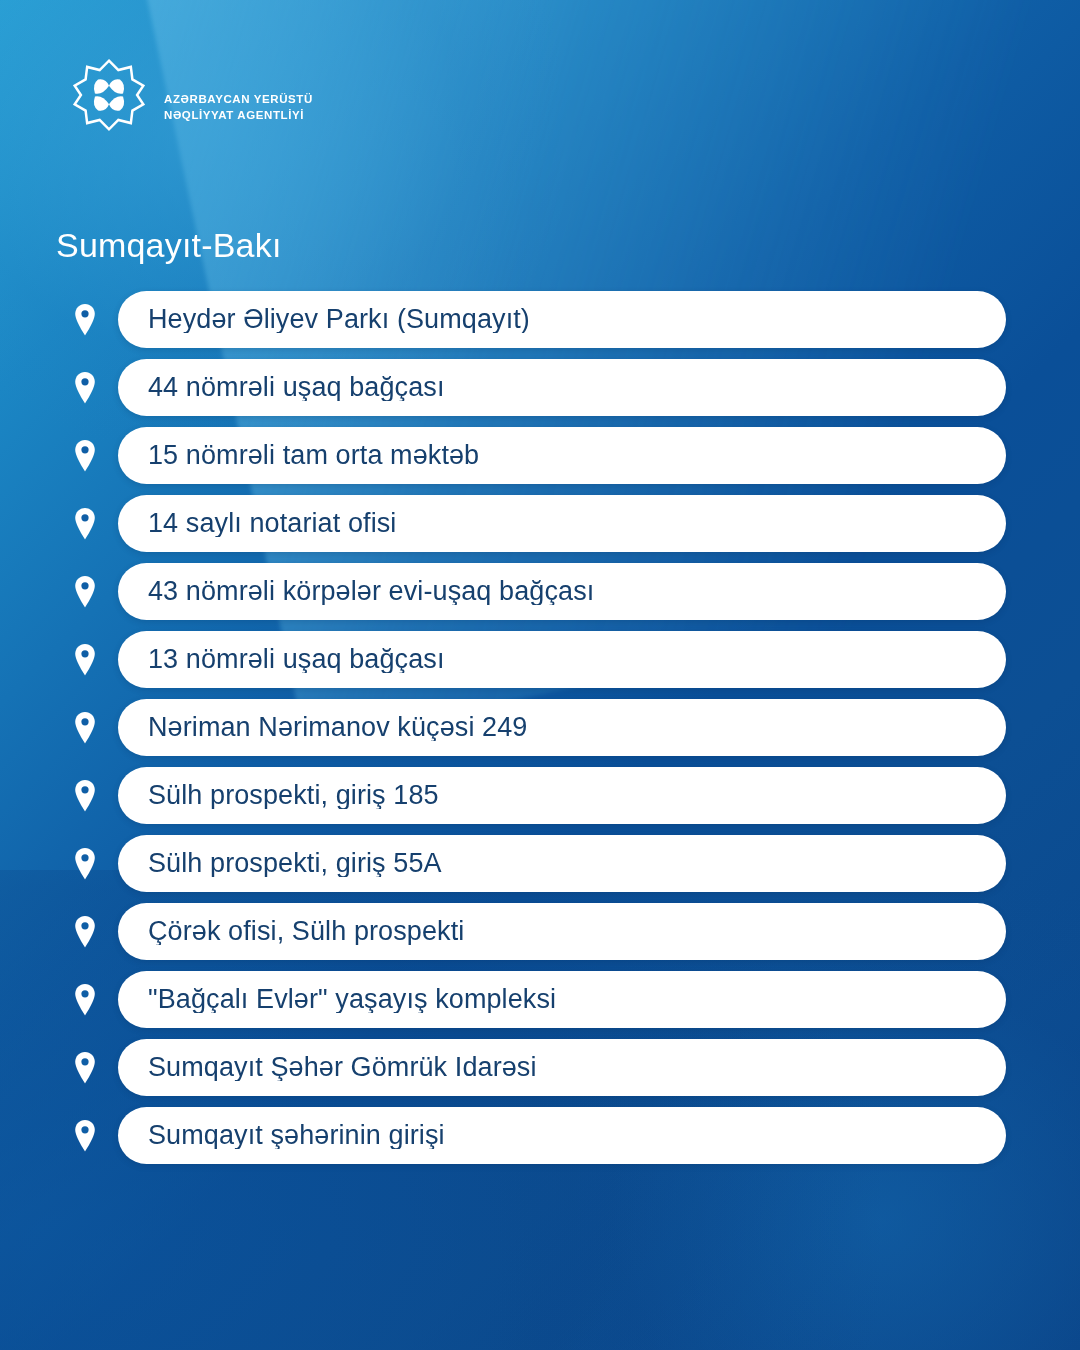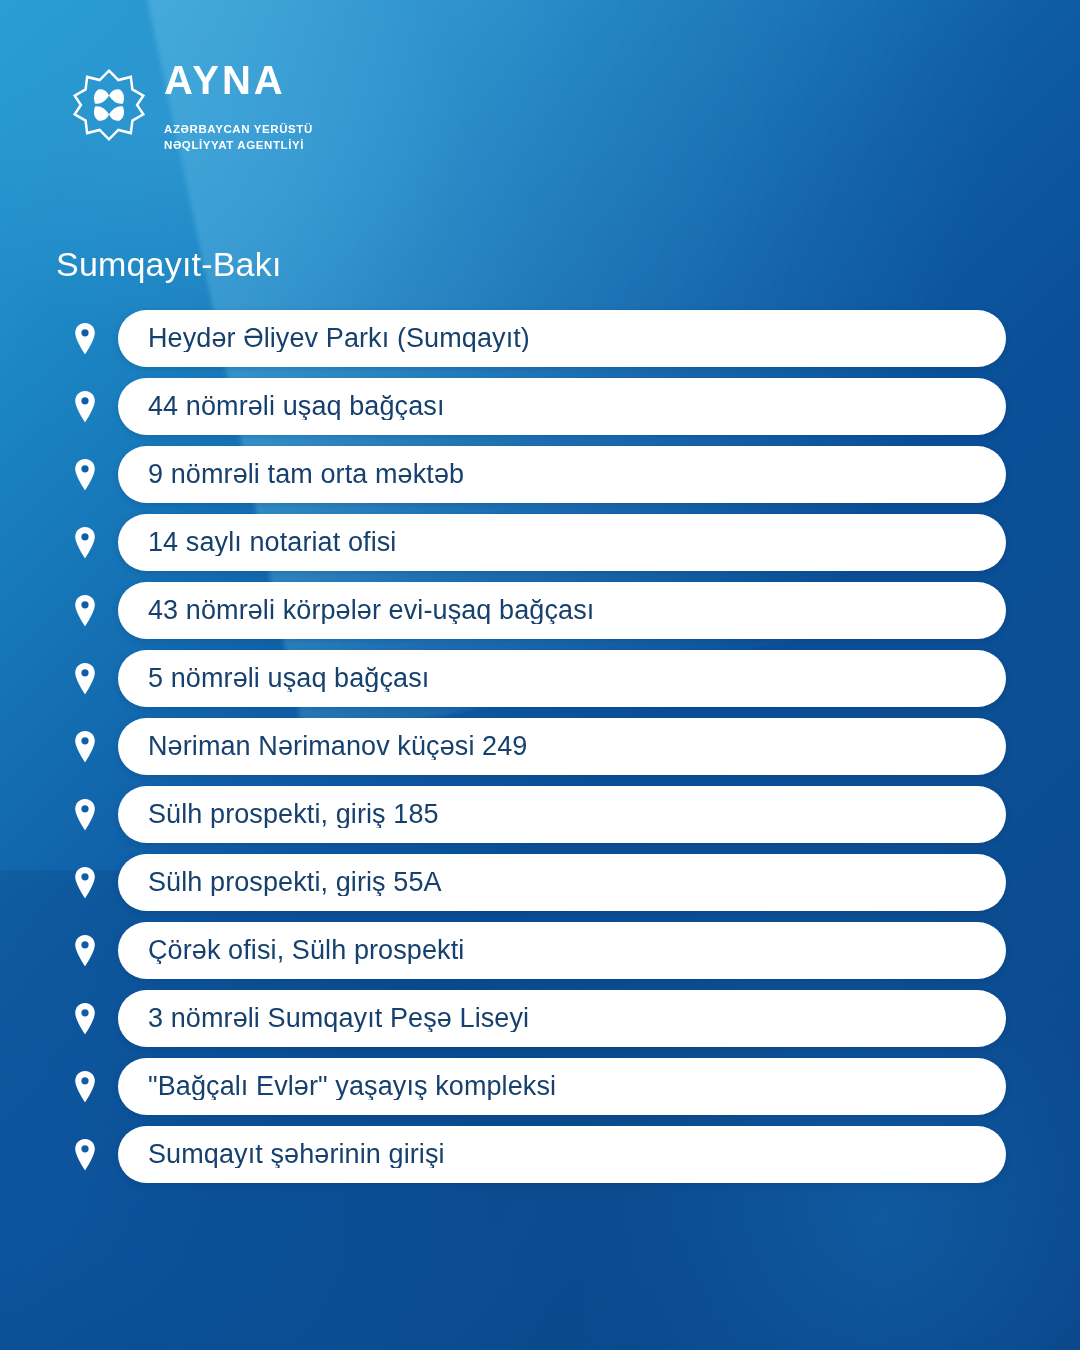--- a/index.html
+++ b/index.html
@@ -171,21 +171,20 @@
           </g>
           <g fill="#ffffff">
             <path d="M36 30 q10 -2 14 8 q-8 12 -18 10 q-4 -12 4 -18 Z"></path>
             <path d="M64 30 q-10 -2 -14 8 q8 12 18 10 q4 -12 -4 -18 Z"></path>
             <path d="M36 70 q10 2 14 -8 q-8 -12 -18 -10 q-4 12 4 18 Z"></path>
             <path d="M64 70 q-10 2 -14 -8 q8 -12 18 -10 q4 12 -4 18 Z"></path>
           </g>
         </svg>
       </div>
       <div class="brand-text">
-        <div class="brand-name">AYNA</div>
         <div class="brand-sub">AZƏRBAYCAN YERÜSTÜ
 NƏQLİYYAT AGENTLİYİ</div>
       </div>
     </div>
 
     <div class="route-title">Sumqayıt-Bakı</div>
 
     <ul class="stops">
 
       <li class="stop-row">
@@ -213,21 +212,21 @@
       </li>
 
       <li class="stop-row">
         <span class="pin-icon">
           <svg viewBox="0 0 24 32" width="26" height="34" aria-hidden="true">
               <path d="M12 1C6.9 1 2.8 5.1 2.8 10.2c0 6.9 9.2 20.3 9.2 20.3s9.2-13.4 9.2-20.3C21.2 5.1 17.1 1 12 1z" fill="#ffffff"></path>
               <circle cx="12" cy="10.2" r="3.4" fill="#0f5ea6"></circle>
             </svg>
         </span>
         <span class="stop-pill">
-          <span class="stop-label">9 nömrəli tam orta məktəb</span>
+          <span class="stop-label">15 nömrəli tam orta məktəb</span>
         </span>
       </li>
 
       <li class="stop-row">
         <span class="pin-icon">
           <svg viewBox="0 0 24 32" width="26" height="34" aria-hidden="true">
               <path d="M12 1C6.9 1 2.8 5.1 2.8 10.2c0 6.9 9.2 20.3 9.2 20.3s9.2-13.4 9.2-20.3C21.2 5.1 17.1 1 12 1z" fill="#ffffff"></path>
               <circle cx="12" cy="10.2" r="3.4" fill="#0f5ea6"></circle>
             </svg>
         </span>
@@ -249,21 +248,21 @@
       </li>
 
       <li class="stop-row">
         <span class="pin-icon">
           <svg viewBox="0 0 24 32" width="26" height="34" aria-hidden="true">
               <path d="M12 1C6.9 1 2.8 5.1 2.8 10.2c0 6.9 9.2 20.3 9.2 20.3s9.2-13.4 9.2-20.3C21.2 5.1 17.1 1 12 1z" fill="#ffffff"></path>
               <circle cx="12" cy="10.2" r="3.4" fill="#0f5ea6"></circle>
             </svg>
         </span>
         <span class="stop-pill">
-          <span class="stop-label">5 nömrəli uşaq bağçası</span>
+          <span class="stop-label">13 nömrəli uşaq bağçası</span>
         </span>
       </li>
 
       <li class="stop-row">
         <span class="pin-icon">
           <svg viewBox="0 0 24 32" width="26" height="34" aria-hidden="true">
               <path d="M12 1C6.9 1 2.8 5.1 2.8 10.2c0 6.9 9.2 20.3 9.2 20.3s9.2-13.4 9.2-20.3C21.2 5.1 17.1 1 12 1z" fill="#ffffff"></path>
               <circle cx="12" cy="10.2" r="3.4" fill="#0f5ea6"></circle>
             </svg>
         </span>
@@ -301,44 +300,44 @@
           <svg viewBox="0 0 24 32" width="26" height="34" aria-hidden="true">
               <path d="M12 1C6.9 1 2.8 5.1 2.8 10.2c0 6.9 9.2 20.3 9.2 20.3s9.2-13.4 9.2-20.3C21.2 5.1 17.1 1 12 1z" fill="#ffffff"></path>
               <circle cx="12" cy="10.2" r="3.4" fill="#0f5ea6"></circle>
             </svg>
         </span>
         <span class="stop-pill">
           <span class="stop-label">Çörək ofisi, Sülh prospekti</span>
         </span>
       </li>
 
-      <li class="stop-row">
-        <span class="pin-icon">
-          <svg viewBox="0 0 24 32" width="26" height="34" aria-hidden="true">
-              <path d="M12 1C6.9 1 2.8 5.1 2.8 10.2c0 6.9 9.2 20.3 9.2 20.3s9.2-13.4 9.2-20.3C21.2 5.1 17.1 1 12 1z" fill="#ffffff"></path>
-              <circle cx="12" cy="10.2" r="3.4" fill="#0f5ea6"></circle>
-            </svg>
-        </span>
-        <span class="stop-pill">
-          <span class="stop-label">3 nömrəli Sumqayıt Peşə Liseyi</span>
-        </span>
-      </li>
 
       <li class="stop-row">
         <span class="pin-icon">
           <svg viewBox="0 0 24 32" width="26" height="34" aria-hidden="true">
               <path d="M12 1C6.9 1 2.8 5.1 2.8 10.2c0 6.9 9.2 20.3 9.2 20.3s9.2-13.4 9.2-20.3C21.2 5.1 17.1 1 12 1z" fill="#ffffff"></path>
               <circle cx="12" cy="10.2" r="3.4" fill="#0f5ea6"></circle>
             </svg>
         </span>
         <span class="stop-pill">
           <span class="stop-label">"Bağçalı Evlər" yaşayış kompleksi</span>
         </span>
       </li>
 
+      <li class="stop-row">
+        <span class="pin-icon">
+          <svg viewBox="0 0 24 32" width="26" height="34" aria-hidden="true">
+              <path d="M12 1C6.9 1 2.8 5.1 2.8 10.2c0 6.9 9.2 20.3 9.2 20.3s9.2-13.4 9.2-20.3C21.2 5.1 17.1 1 12 1z" fill="#ffffff"></path>
+              <circle cx="12" cy="10.2" r="3.4" fill="#0f5ea6"></circle>
+            </svg>
+        </span>
+        <span class="stop-pill">
+          <span class="stop-label">Sumqayıt Şəhər Gömrük İdarəsi</span>
+        </span>
+      </li>
 
       <li class="stop-row">
         <span class="pin-icon">
           <svg viewBox="0 0 24 32" width="26" height="34" aria-hidden="true">
               <path d="M12 1C6.9 1 2.8 5.1 2.8 10.2c0 6.9 9.2 20.3 9.2 20.3s9.2-13.4 9.2-20.3C21.2 5.1 17.1 1 12 1z" fill="#ffffff"></path>
               <circle cx="12" cy="10.2" r="3.4" fill="#0f5ea6"></circle>
             </svg>
         </span>
         <span class="stop-pill">
           <span class="stop-label">Sumqayıt şəhərinin girişi</span>

